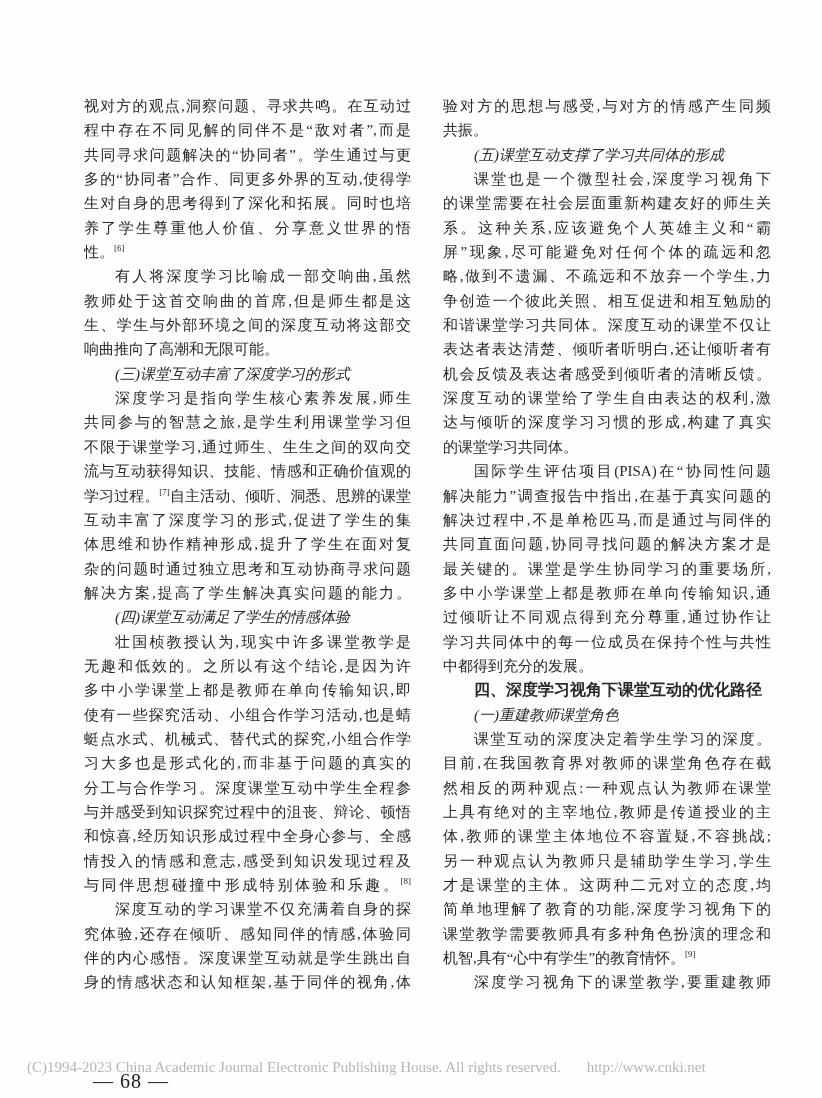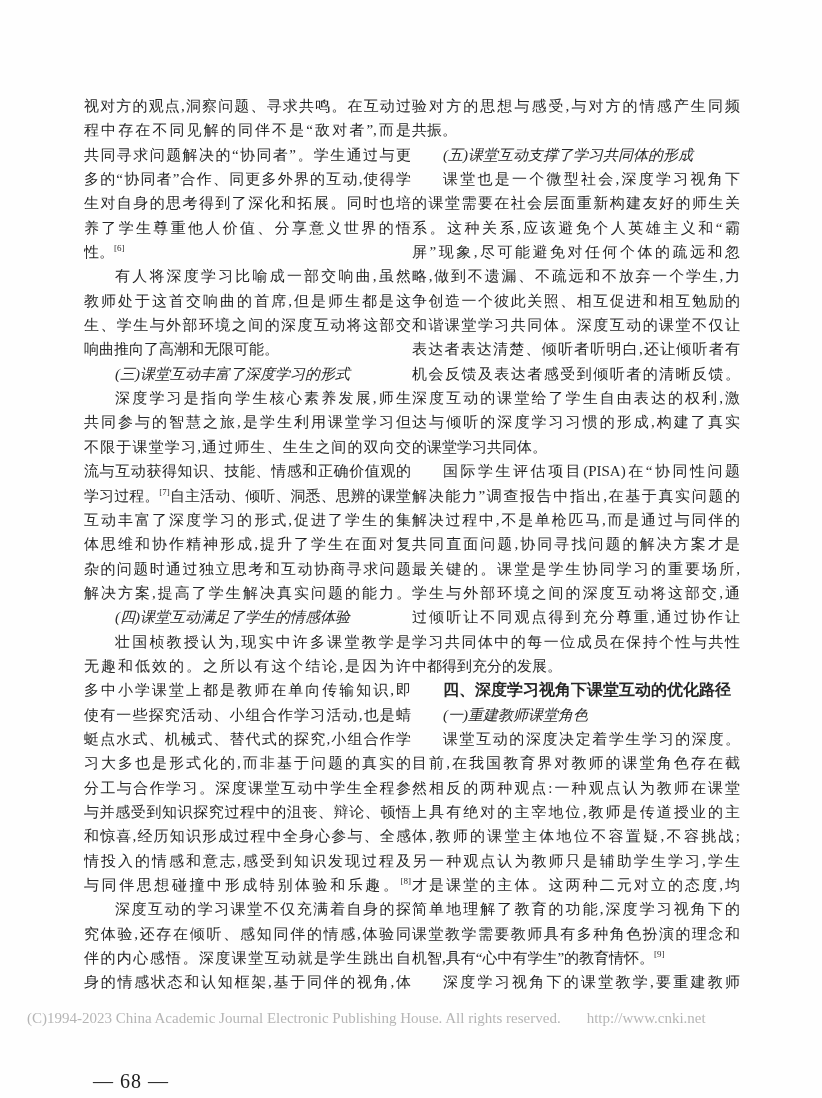--- a/index.html
+++ b/index.html
@@ -4,37 +4,37 @@
 <style>
   html,body{margin:0;padding:0;}
   body{
     width:822px;height:1098px;position:relative;background:#fefefe;
     font-family:"Liberation Serif","DejaVu Serif",serif;
     color:#282828;overflow:hidden;
   }
   .page{position:absolute;inset:0;}
   .column{position:absolute;top:94px;}
   .col-left{left:84px;width:327px;}
-  .col-right{left:412px;width:328px;}
+  .col-right{left:443px;width:328px;}
   .line{
     height:24.35px;line-height:24.35px;font-size:15px;
     overflow:hidden;text-align:justify;text-align-last:left;
     color:#282828;box-sizing:border-box;width:100%;
   }
   .line.j{text-align-last:justify;}
   .line.i{padding-left:31px;}
   .line.kai{font-style:italic;}
   .line.bold{font-style:normal;font-weight:700;font-family:"Liberation Sans","DejaVu Sans",sans-serif;font-size:16px;}
   .line sup{font-size:9px;line-height:0;vertical-align:super;}
   .page-number{
     position:absolute;left:93px;top:1070px;font-size:20px;color:#1e1e1e;
     letter-spacing:1px;
   }
   .footer{
-    position:absolute;left:27px;top:1010px;font-size:15px;color:#b5b5b5;
+    position:absolute;left:27px;top:1059px;font-size:15px;color:#b5b5b5;
     white-space:nowrap;
   }
   .footer-url{margin-left:26px;}
 </style>
 </head>
 <body>
 
 <div class="page">
   <div class="column col-left">
       <div class="line j">视对方的观点,洞察问题、寻求共鸣。在互动过</div>
@@ -89,21 +89,21 @@
       <div class="line j">表达者表达清楚、倾听者听明白,还让倾听者有</div>
       <div class="line j">机会反馈及表达者感受到倾听者的清晰反馈。</div>
       <div class="line j">深度互动的课堂给了学生自由表达的权利,激</div>
       <div class="line j">达与倾听的深度学习习惯的形成,构建了真实</div>
       <div class="line">的课堂学习共同体。</div>
       <div class="line j i">国际学生评估项目(PISA)在“协同性问题</div>
       <div class="line j">解决能力”调查报告中指出,在基于真实问题的</div>
       <div class="line j">解决过程中,不是单枪匹马,而是通过与同伴的</div>
       <div class="line j">共同直面问题,协同寻找问题的解决方案才是</div>
       <div class="line j">最关键的。课堂是学生协同学习的重要场所,</div>
-      <div class="line j">学生与外部环境之间的深度互动将这部交,通</div>
+      <div class="line j">多中小学课堂上都是教师在单向传输知识,通</div>
       <div class="line j">过倾听让不同观点得到充分尊重,通过协作让</div>
       <div class="line j">学习共同体中的每一位成员在保持个性与共性</div>
       <div class="line">中都得到充分的发展。</div>
       <div class="line i bold">四、深度学习视角下课堂互动的优化路径</div>
       <div class="line i kai">(一)重建教师课堂角色</div>
       <div class="line j i">课堂互动的深度决定着学生学习的深度。</div>
       <div class="line j">目前,在我国教育界对教师的课堂角色存在截</div>
       <div class="line j">然相反的两种观点:一种观点认为教师在课堂</div>
       <div class="line j">上具有绝对的主宰地位,教师是传道授业的主</div>
       <div class="line j">体,教师的课堂主体地位不容置疑,不容挑战;</div>

